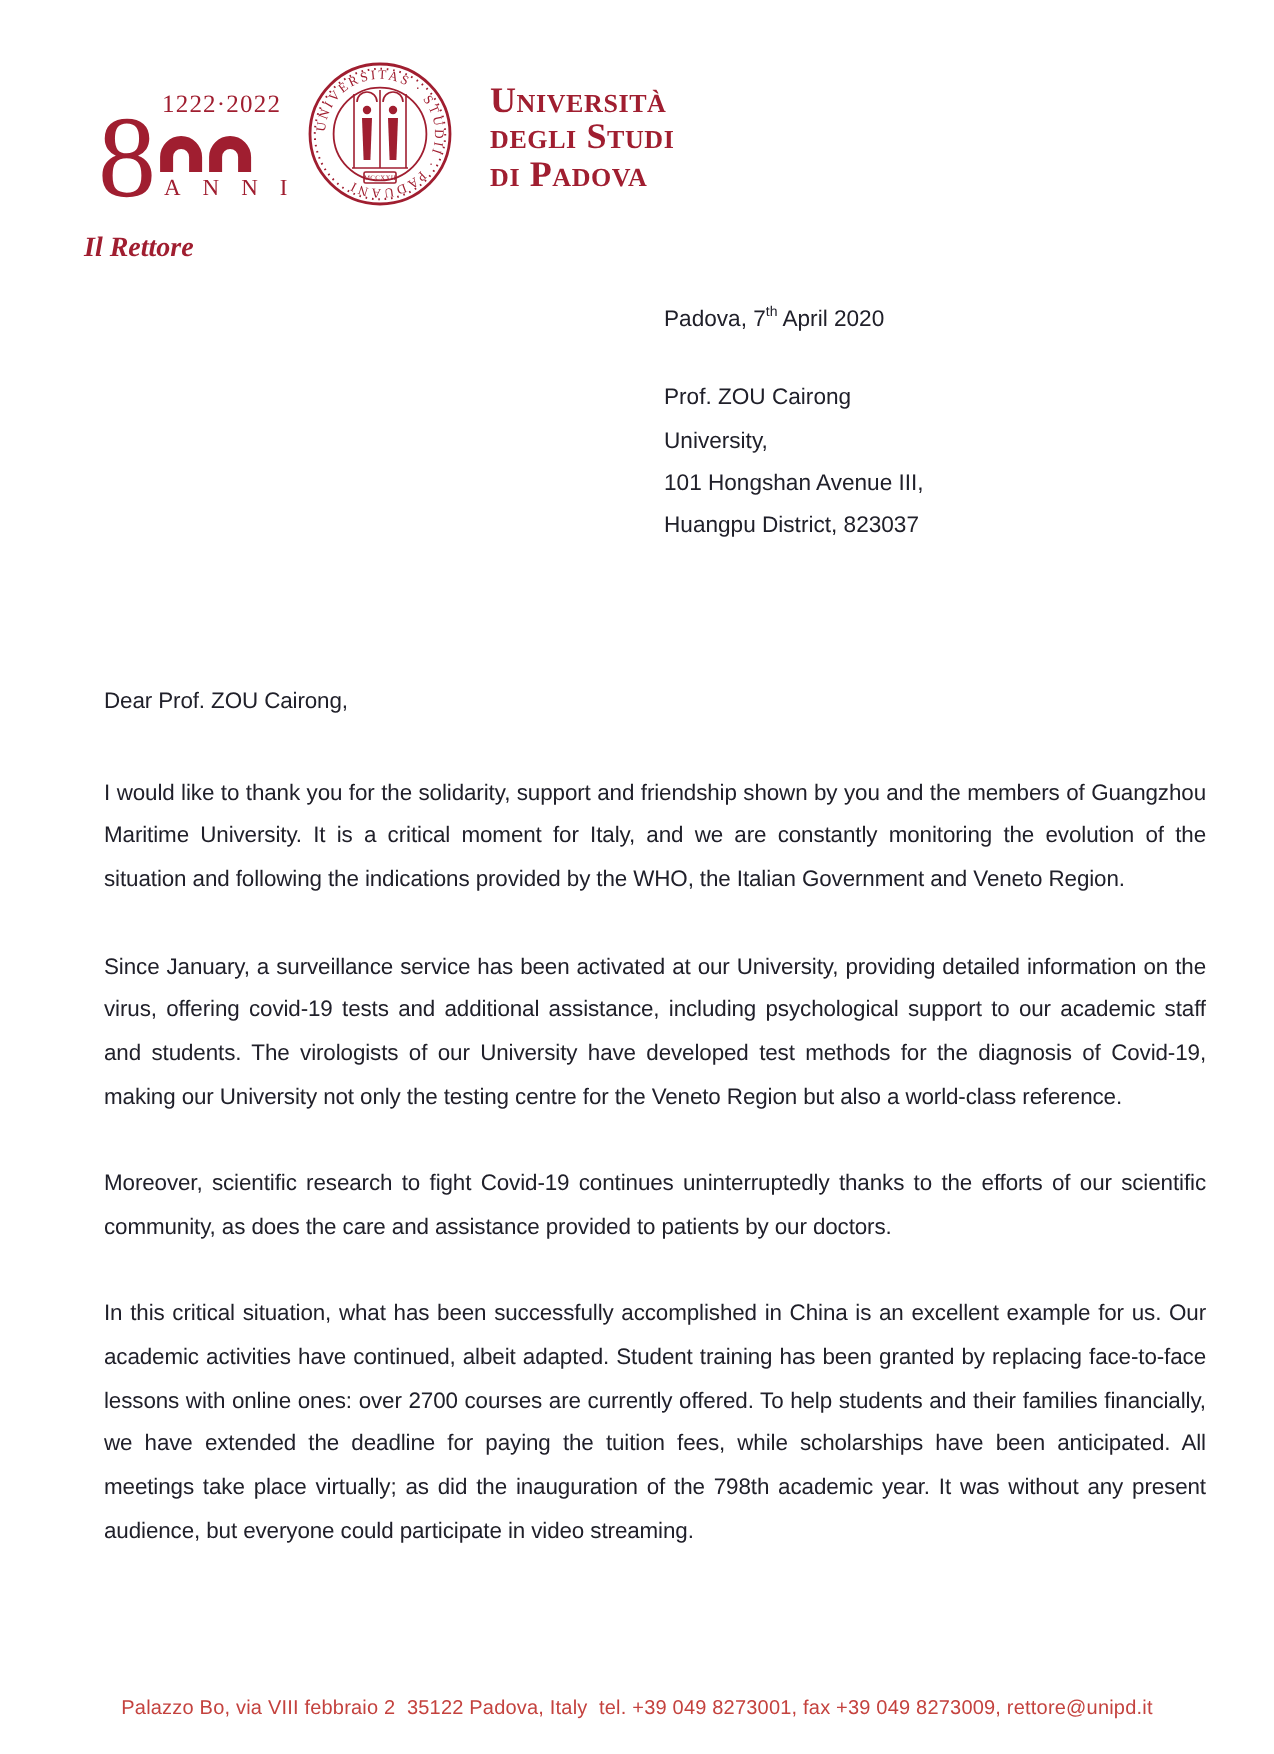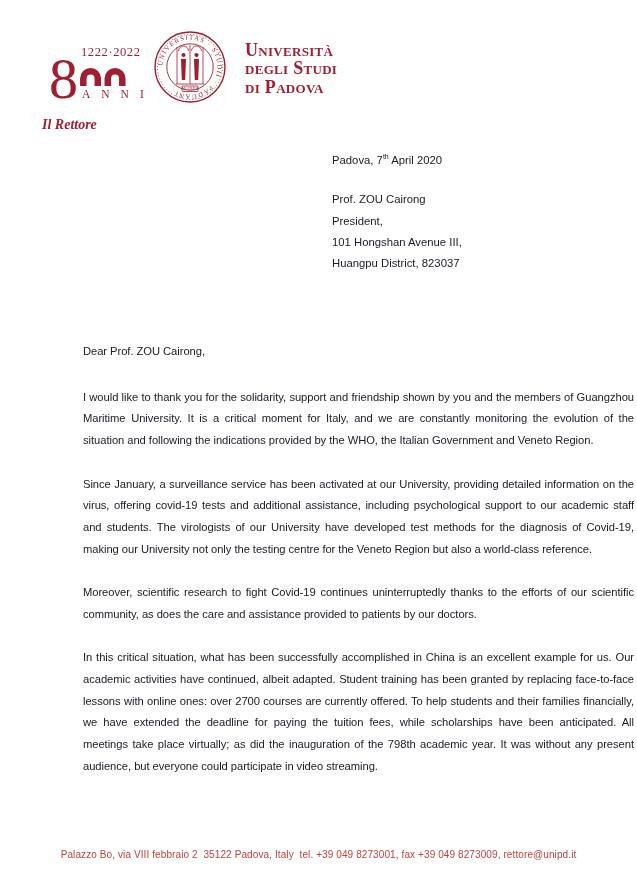--- a/index.html
+++ b/index.html
@@ -71,21 +71,20 @@
     font-size: 11.3px; line-height: 21.3px; color: var(--text);
   }
   .date { margin-bottom: 18px; }
   .date sup { font-size: 7px; line-height: 0; vertical-align: super; }
 
   
   .main {
     position: absolute; left: 52px; top: 341px; width: 551px;
     font-size: 11.2px; line-height: 21.7px; letter-spacing: -0.05px;
     color: var(--text);
-    margin-left: 31px;
   }
   .main p { margin: 0 0 21.7px 0; text-align: justify; }
   .main p.salutation { text-align: left; margin-bottom: 24px; }
 
   
   .pagefooter {
     position: absolute; left: 0; right: 0; top: 849px;
     text-align: center;
     color: var(--footer-red);
     font-size: 10px; letter-spacing: 0.1px;
@@ -142,21 +141,21 @@
     </div>
 
     <div class="rector">Il Rettore</div>
   </div>
 
   <div class="address">
     <div class="date">
       <span>Padova, 7</span><sup>th</sup><span> April 2020</span>
     </div>
     <div>Prof. ZOU Cairong</div>
-    <div>President,</div>
+    <div>University,</div>
     <div>101 Hongshan Avenue III,</div>
     <div>Huangpu District, 823037</div>
   </div>
 
   <div class="main">
     <p class="salutation">Dear Prof. ZOU Cairong,</p>
     <p>I would like to thank you for the solidarity, support and friendship shown by you and the members of Guangzhou Maritime University. It is a critical moment for Italy, and we are constantly monitoring the evolution of the situation and following the indications provided by the WHO, the Italian Government and Veneto Region.</p>
     <p>Since January, a surveillance service has been activated at our University, providing detailed information on the virus, offering covid-19 tests and additional assistance, including psychological support to our academic staff and students. The virologists of our University have developed test methods for the diagnosis of Covid-19, making our University not only the testing centre for the Veneto Region but also a world-class reference.</p>
     <p>Moreover, scientific research to fight Covid-19 continues uninterruptedly thanks to the efforts of our scientific community, as does the care and assistance provided to patients by our doctors.</p>
     <p>In this critical situation, what has been successfully accomplished in China is an excellent example for us. Our academic activities have continued, albeit adapted. Student training has been granted by replacing face-to-face lessons with online ones: over 2700 courses are currently offered. To help students and their families financially, we have extended the deadline for paying the tuition fees, while scholarships have been anticipated. All meetings take place virtually; as did the inauguration of the 798th academic year. It was without any present audience, but everyone could participate in video streaming.</p>

